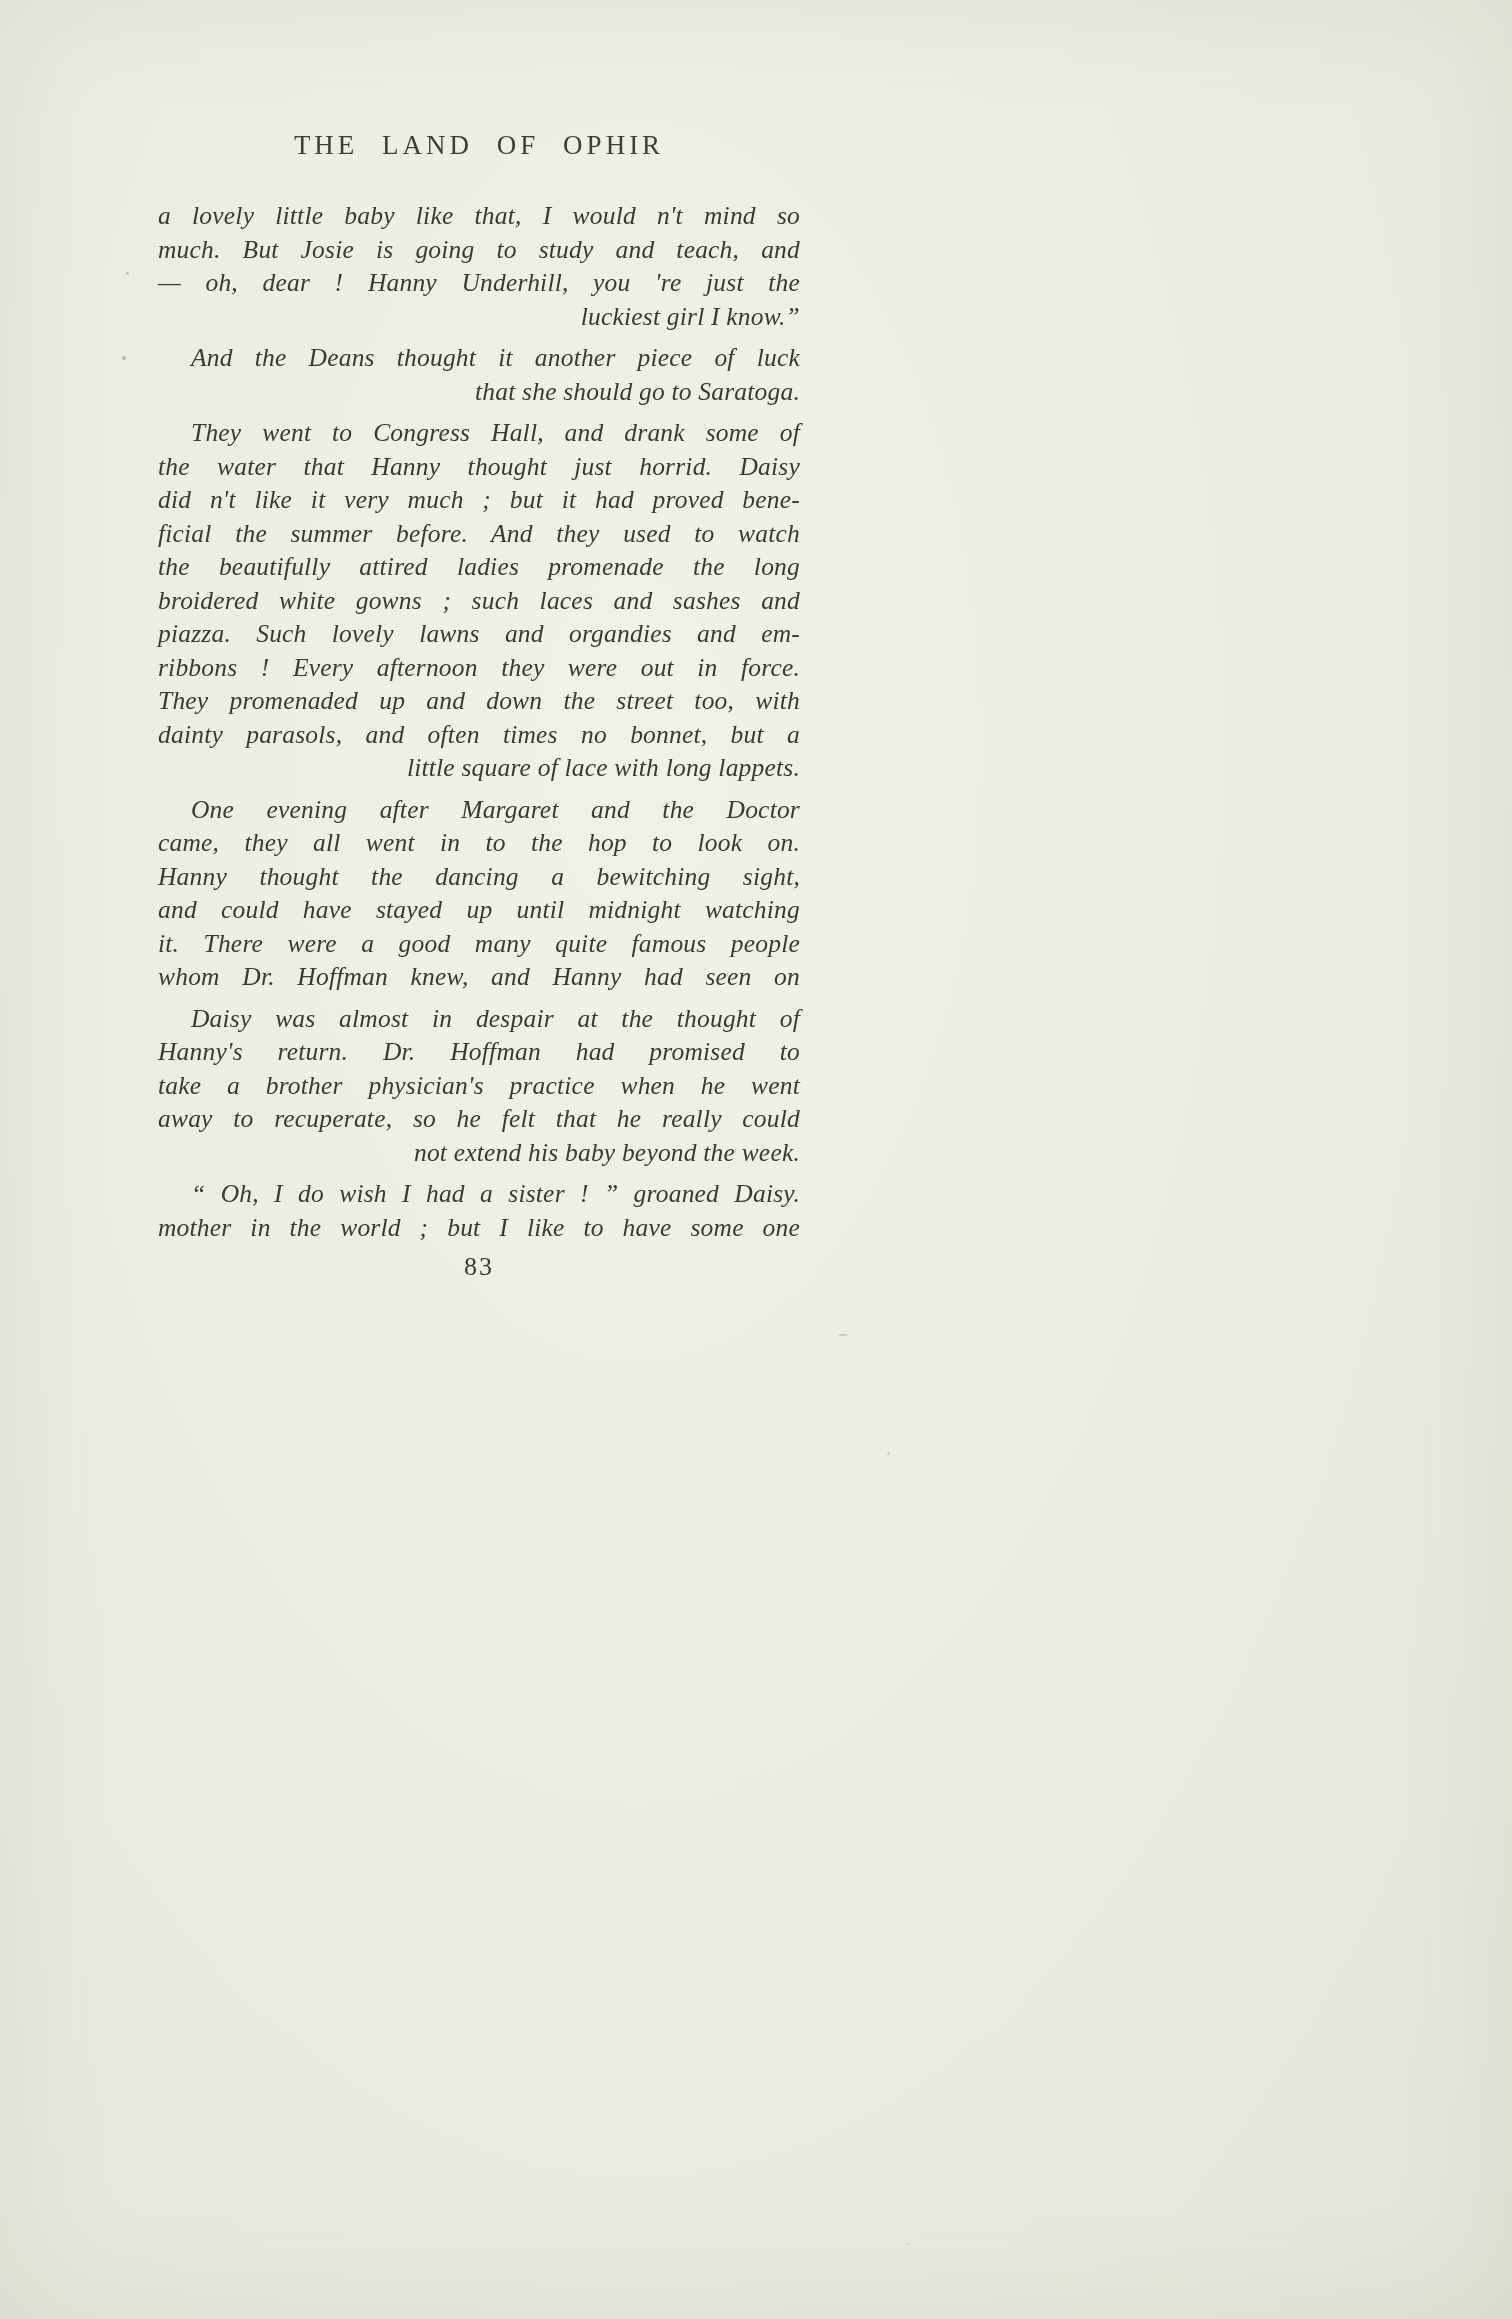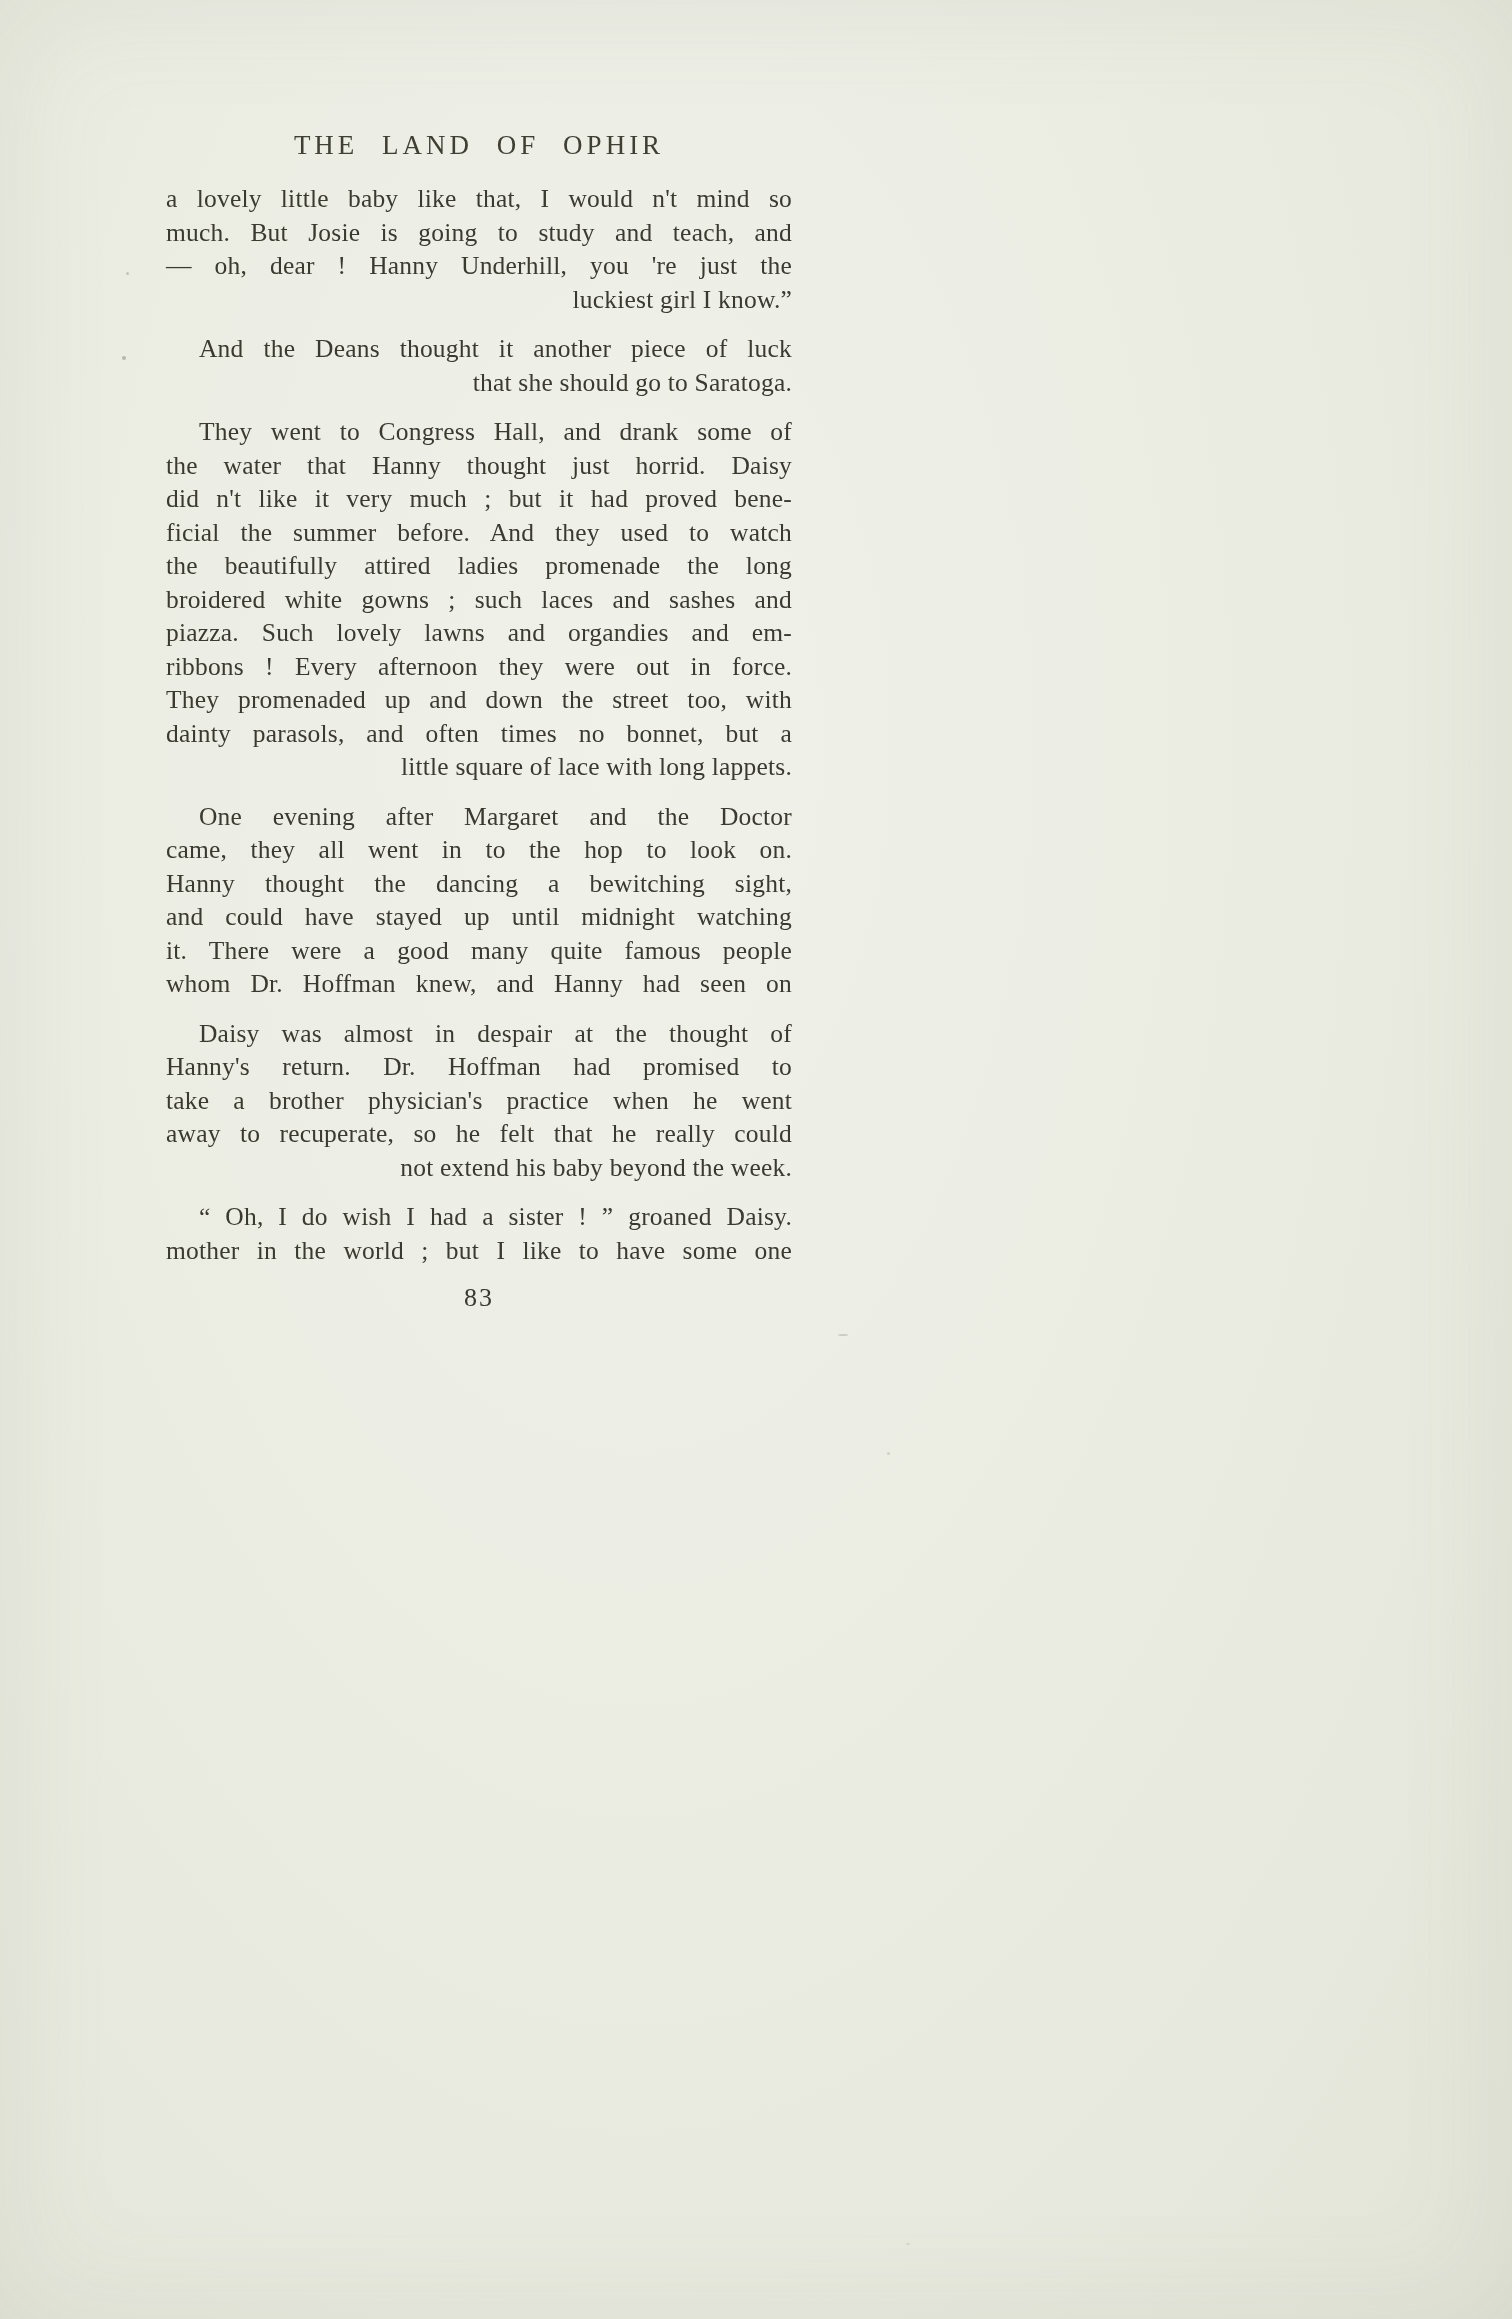--- a/index.html
+++ b/index.html
@@ -20,35 +20,36 @@
     box-shadow: inset 0 0 120px rgba(120,118,100,0.10);
   }
   .text-block {
     position: absolute;
     left: 150px;
     top: 130px;
     width: 658px;
     color: #3b3a30;
   }
   .running-header {
-    margin: 0 0 21px 0;
+    margin: 0 0 38px 0;
     font-size: 27px;
     font-weight: normal;
     text-align: center;
     letter-spacing: 4px;
     word-spacing: 13px;
     color: #403f34;
   }
   .paragraphs {
     font-size: 25.5px;
     line-height: 33.5px;
     letter-spacing: 0.2px;
   }
   .paragraph {
-    margin: 16px;
+    margin: 8px;
+    font-style: italic;
   }
   .line {
     text-align: right;
   }
   .line.just {
     text-align: justify;
     text-align-last: justify;
   }
   .line.indent {
     text-indent: 33px;

